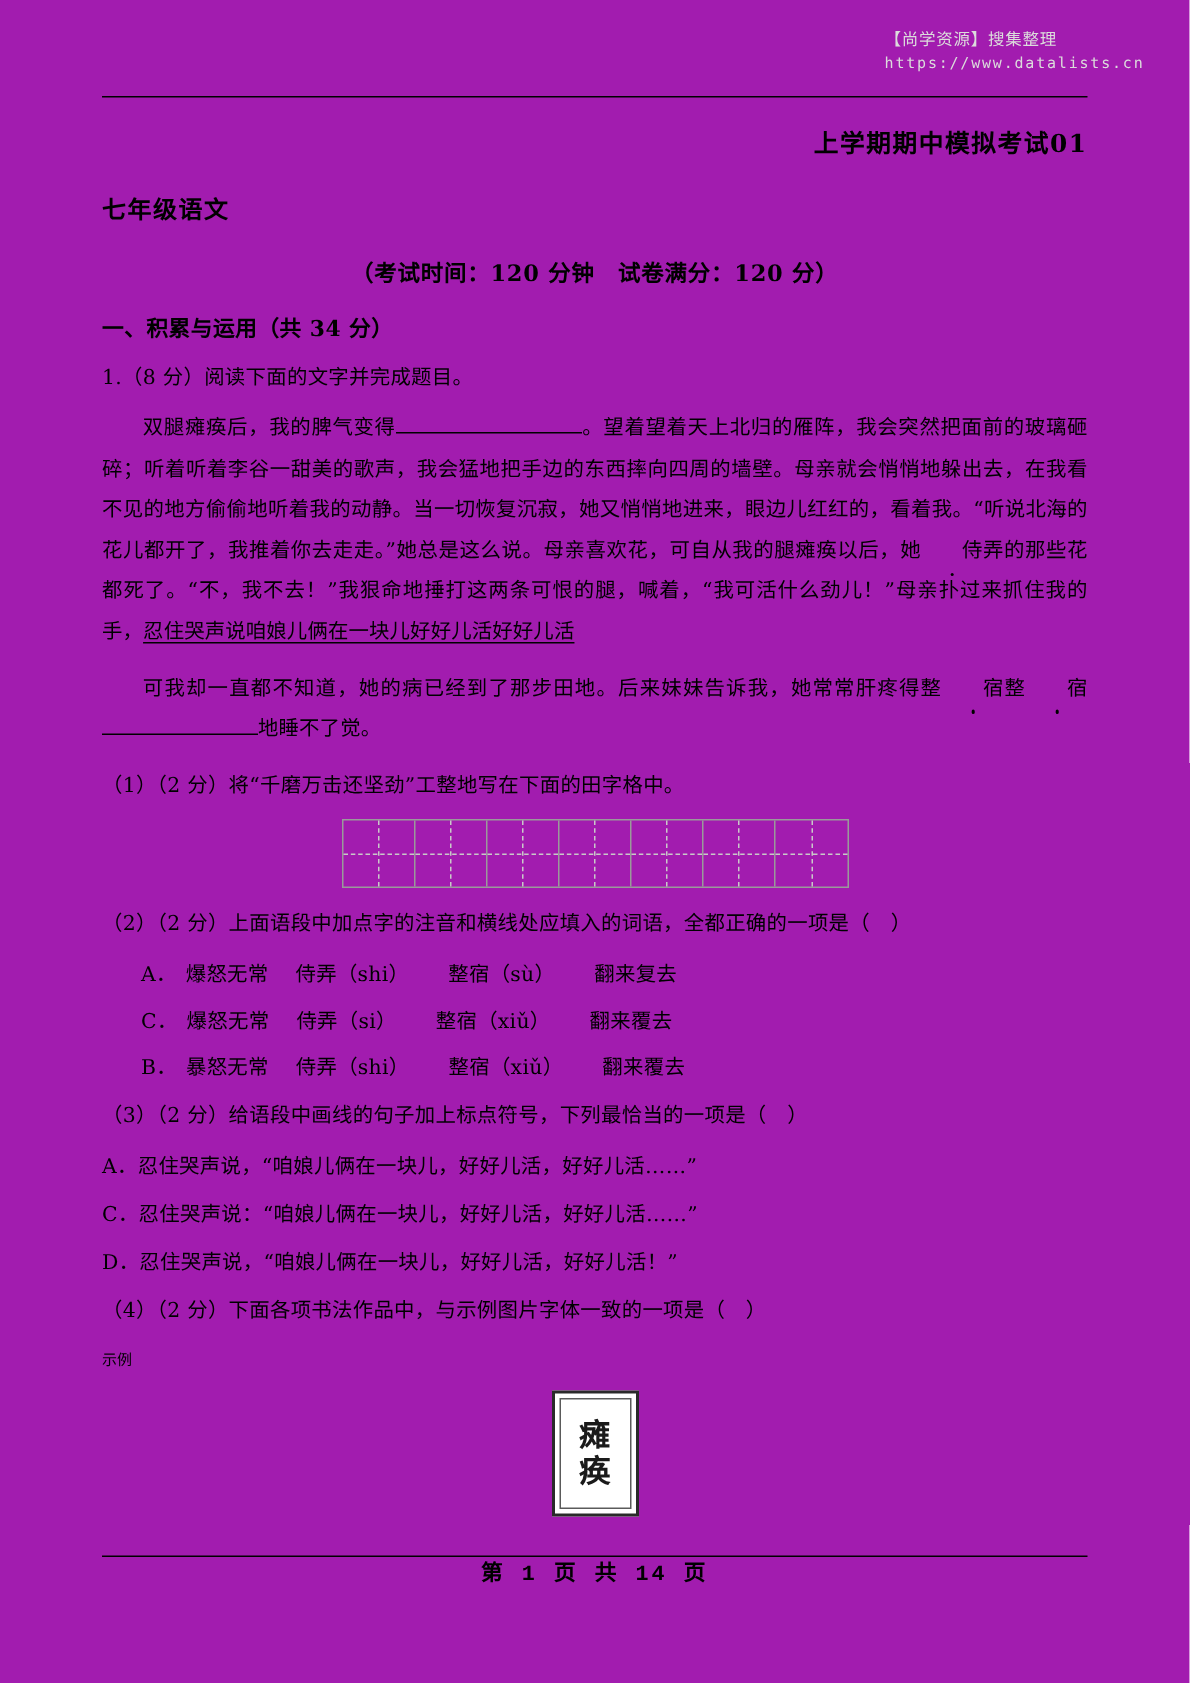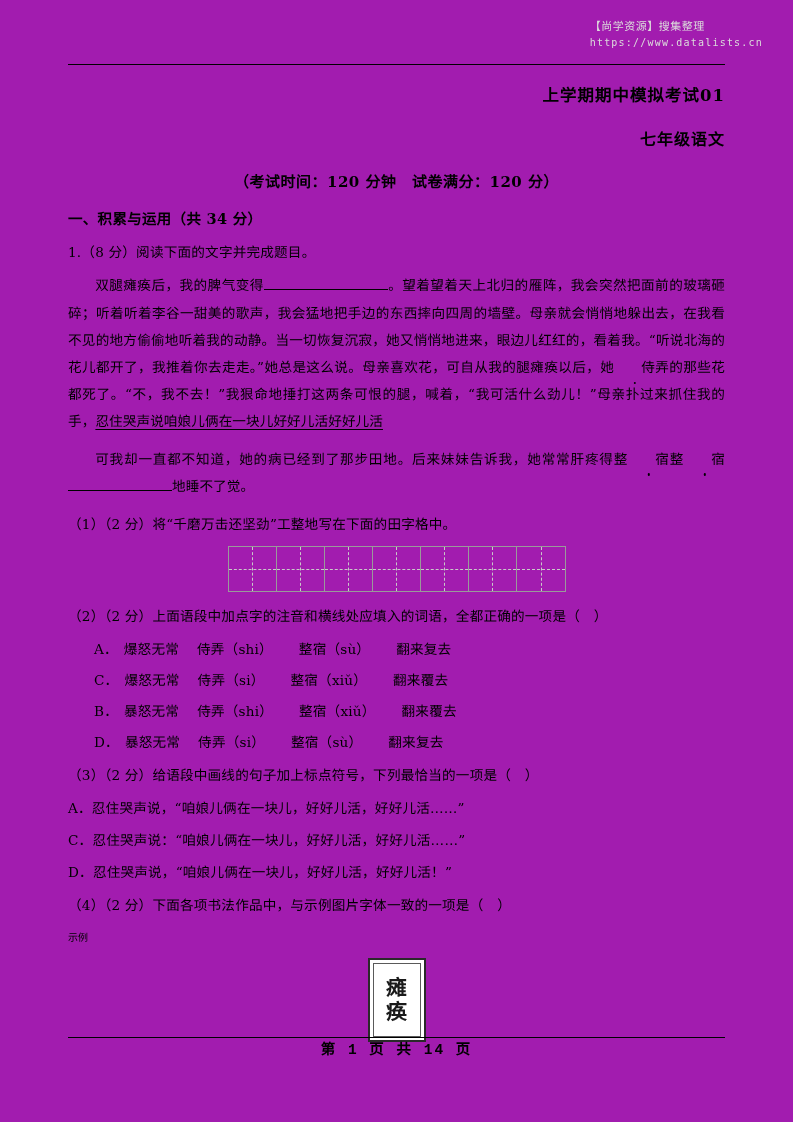--- a/index.html
+++ b/index.html
@@ -76,21 +76,21 @@
   }
 
   .doc-title {
     text-align: right;
     font-size: 16.5px;
     font-weight: bold;
     letter-spacing: 1px;
     margin: 6px 0 0 0;
   }
   .doc-subtitle {
-    text-align: right;
+    text-align: left;
     font-size: 16px;
     font-weight: bold;
     letter-spacing: 1px;
     margin: 20px 0 0 0;
   }
   .doc-meta {
     text-align: center;
     font-size: 15px;
     font-weight: bold;
     letter-spacing: 0.5px;
@@ -282,23 +282,20 @@
     <div class="opts-indent">
       <div class="opt">
         <span class="olabel">A．</span><span class="ocol">爆怒无常</span><span class="sp-2"></span><span class="ocol">侍弄（shi）</span><span class="sp-3"></span><span class="ocol">整宿（sù）</span><span class="sp-3"></span><span class="ocol">翻来复去</span>
       </div>
       <div class="opt">
         <span class="olabel">C．</span><span class="ocol">爆怒无常</span><span class="sp-2"></span><span class="ocol">侍弄（si）</span><span class="sp-3"></span><span class="ocol">整宿（xiǔ）</span><span class="sp-3"></span><span class="ocol">翻来覆去</span>
       </div>
       <div class="opt">
         <span class="olabel">B．</span><span class="ocol">暴怒无常</span><span class="sp-2"></span><span class="ocol">侍弄（shi）</span><span class="sp-3"></span><span class="ocol">整宿（xiǔ）</span><span class="sp-3"></span><span class="ocol">翻来覆去</span>
       </div>
-      <div class="opt">
-        <span class="olabel">D．</span><span class="ocol">暴怒无常</span><span class="sp-2"></span><span class="ocol">侍弄（si）</span><span class="sp-3"></span><span class="ocol">整宿（sù）</span><span class="sp-3"></span><span class="ocol">翻来复去</span>
-      </div>
     </div>
 
     <div class="q-line">（3）（2 分）给语段中画线的句子加上标点符号，下列最恰当的一项是（　）</div>
 
     <div>
       <div class="opt-flat">A．忍住哭声说，“咱娘儿俩在一块儿，好好儿活，好好儿活……”</div>
       <div class="opt-flat">C．忍住哭声说：“咱娘儿俩在一块儿，好好儿活，好好儿活……”</div>
       <div class="opt-flat">D．忍住哭声说，“咱娘儿俩在一块儿，好好儿活，好好儿活！”</div>
     </div>
 

